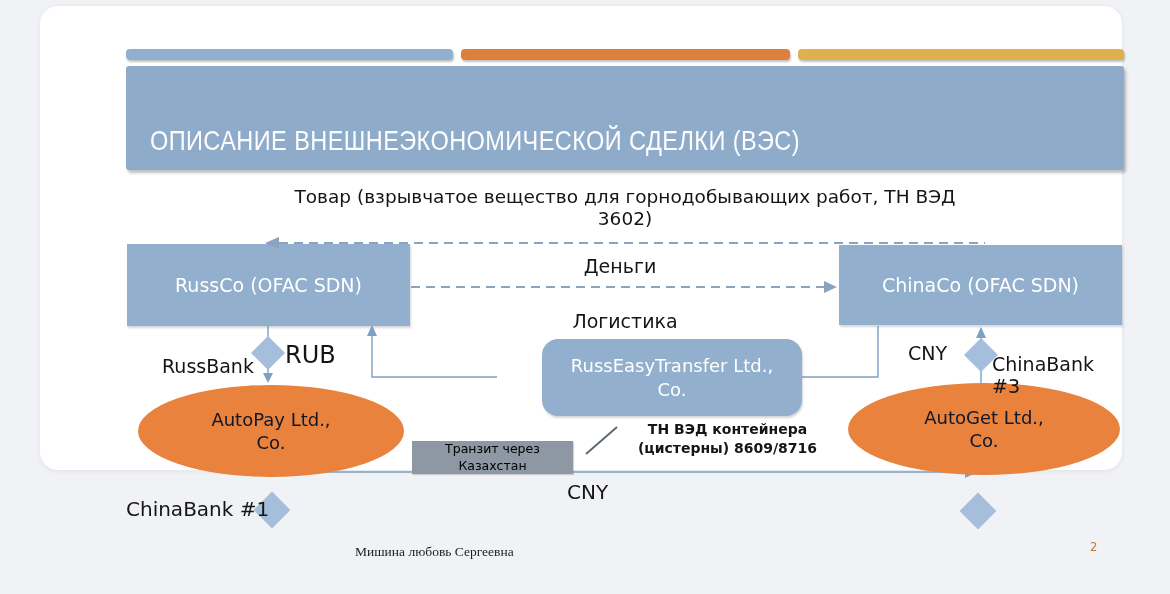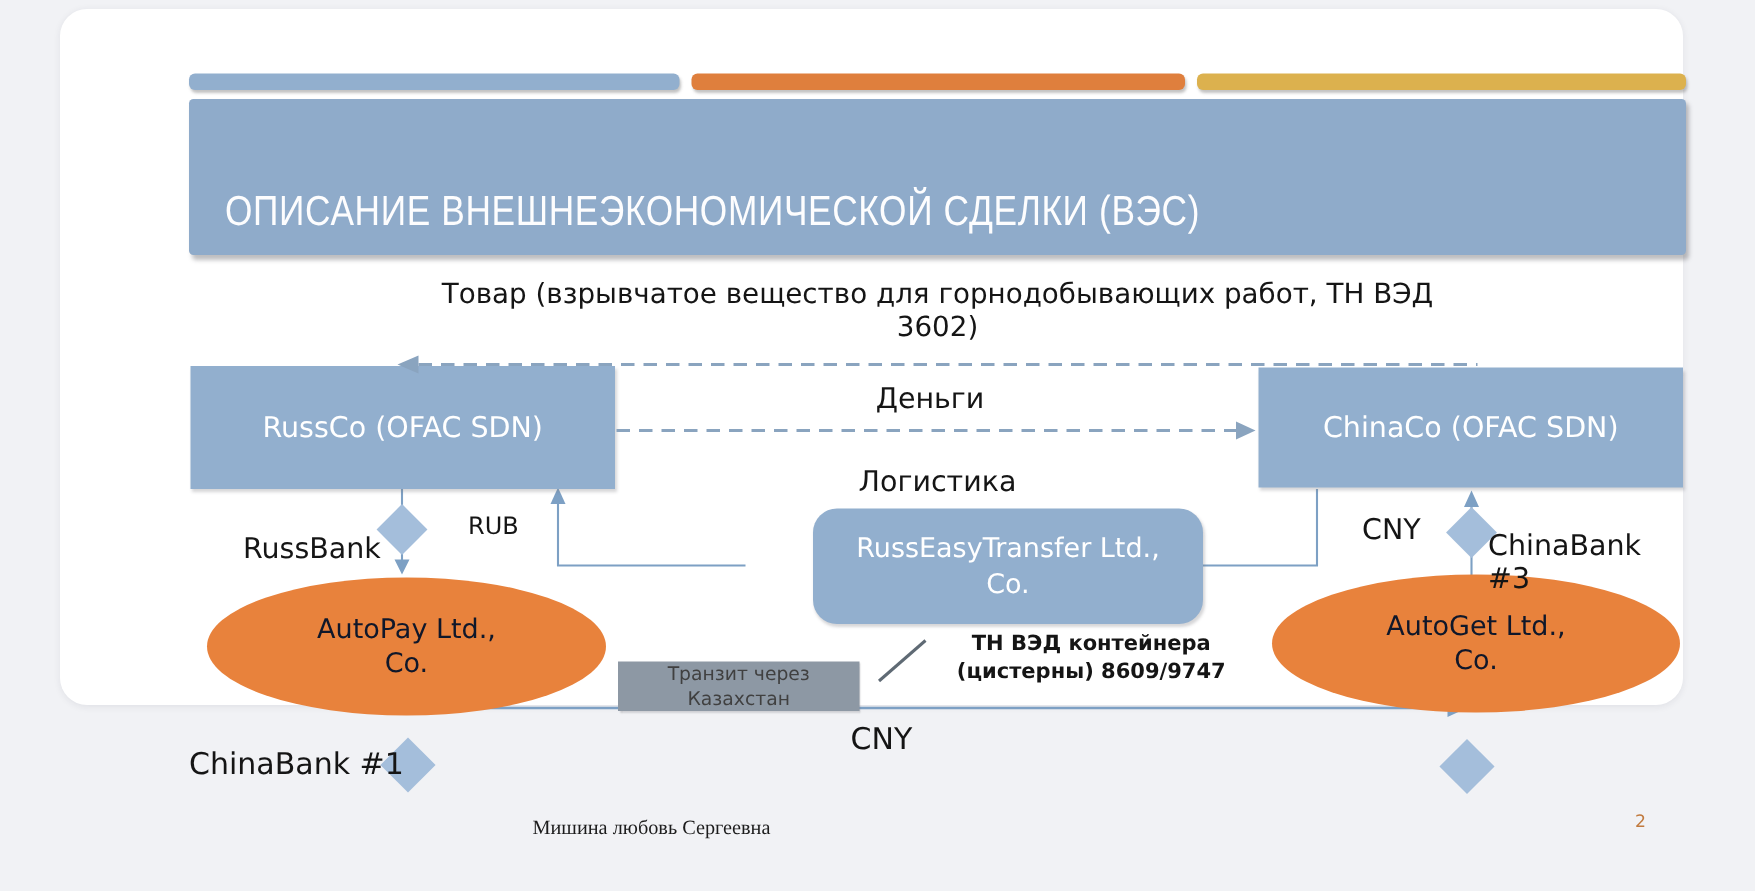--- a/index.html
+++ b/index.html
@@ -18,21 +18,21 @@
          letter-spacing:.5px;transform:scaleX(.84);transform-origin:left bottom;
          white-space:nowrap;font-family:"Liberation Sans",sans-serif;}
   .lbl{position:absolute;color:#151515;white-space:pre-line;}
   .bluebox{position:absolute;background:var(--accent_blue,#92afce);color:#fff;
            display:flex;align-items:center;justify-content:center;text-align:center;
            font-size:19px;box-shadow:1px 2px 2px rgba(120,120,125,.3);}
   .round{border-radius:16px;font-size:18px;line-height:1.3;white-space:pre-line;margin-left:45px;}
   .ellipse{position:absolute;background:var(--accent_orange,#e8823c);color:#0f172a;
            border-radius:50%;display:flex;align-items:center;justify-content:center;
            text-align:center;font-size:18px;line-height:1.3;white-space:pre-line;}
-  .transit{position:absolute;background:var(--transit_gray,#8d98a4);color:#404040;
+  .transit{position:absolute;background:var(--transit_gray,#8d98a4);color:#000000;
            display:flex;align-items:center;justify-content:center;text-align:center;
            font-size:12.5px;line-height:1.3;white-space:pre-line;
            box-shadow:1px 1px 1px rgba(120,120,125,.3);}
   .diamond{position:absolute;background:var(--diamond_blue,#a4bedb);
            transform:rotate(45deg);}
   svg.layer{position:absolute;left:0;top:0;pointer-events:none;}
   .footer{position:absolute;left:315px;top:538px;font-size:13.5px;color:#1c1c1c;
           font-family:"Liberation Serif",serif;}
   .pagenum{position:absolute;left:1050px;top:534px;font-size:11.5px;
            color:var(--page_number_orange,#c17a3e);}
@@ -93,25 +93,25 @@
       <polygon points="225,237 239,231 239,243" fill="var(--dash_blue,#8aa4bf)"></polygon>
       <line x1="371" y1="281" x2="784" y2="281" stroke="var(--dash_blue,#8aa4bf)" stroke-width="2" stroke-dasharray="9 6"></line>
       <polygon points="797,281 784,275 784,287" fill="var(--dash_blue,#8aa4bf)"></polygon>
       <line x1="546" y1="448" x2="577" y2="421" stroke="#5f6a74" stroke-width="2"></line>
     </svg>
 
     <div class="lbl" style="left:520px;top:249px;width:120px;text-align:center;font-size:19px;">Деньги</div>
     <div class="lbl" style="left:510px;top:304px;width:150px;text-align:center;font-size:19px;">Логистика</div>
 
     <div class="lbl" style="left:122px;top:349px;font-size:19px;">RussBank</div>
-    <div class="lbl" style="left:272px;top:335px;font-size:16px;text-align:center;">RUB</div>
+    <div class="lbl" style="left:245px;top:335px;font-size:24px;text-align:center;">RUB</div>
     <div class="lbl" style="left:868px;top:336px;font-size:19px;">CNY</div>
     <div class="lbl" style="left:952px;top:347px;font-size:19px;">ChinaBank #3</div>
     <div class="lbl" style="left:527px;top:474px;font-size:20px;">CNY</div>
     <div class="lbl" style="left:86px;top:491px;font-size:20px;">ChinaBank #1</div>
 
     <div class="lbl note" style="left:585px;top:414px;width:205px;">ТН ВЭД контейнера
-(цистерны) 8609/9747</div>
+(цистерны) 8609/8716</div>
 
     <div class="footer">Мишина любовь Сергеевна</div>
     <div class="pagenum">2</div>
   </div>
 </div>
 
 </body></html>

